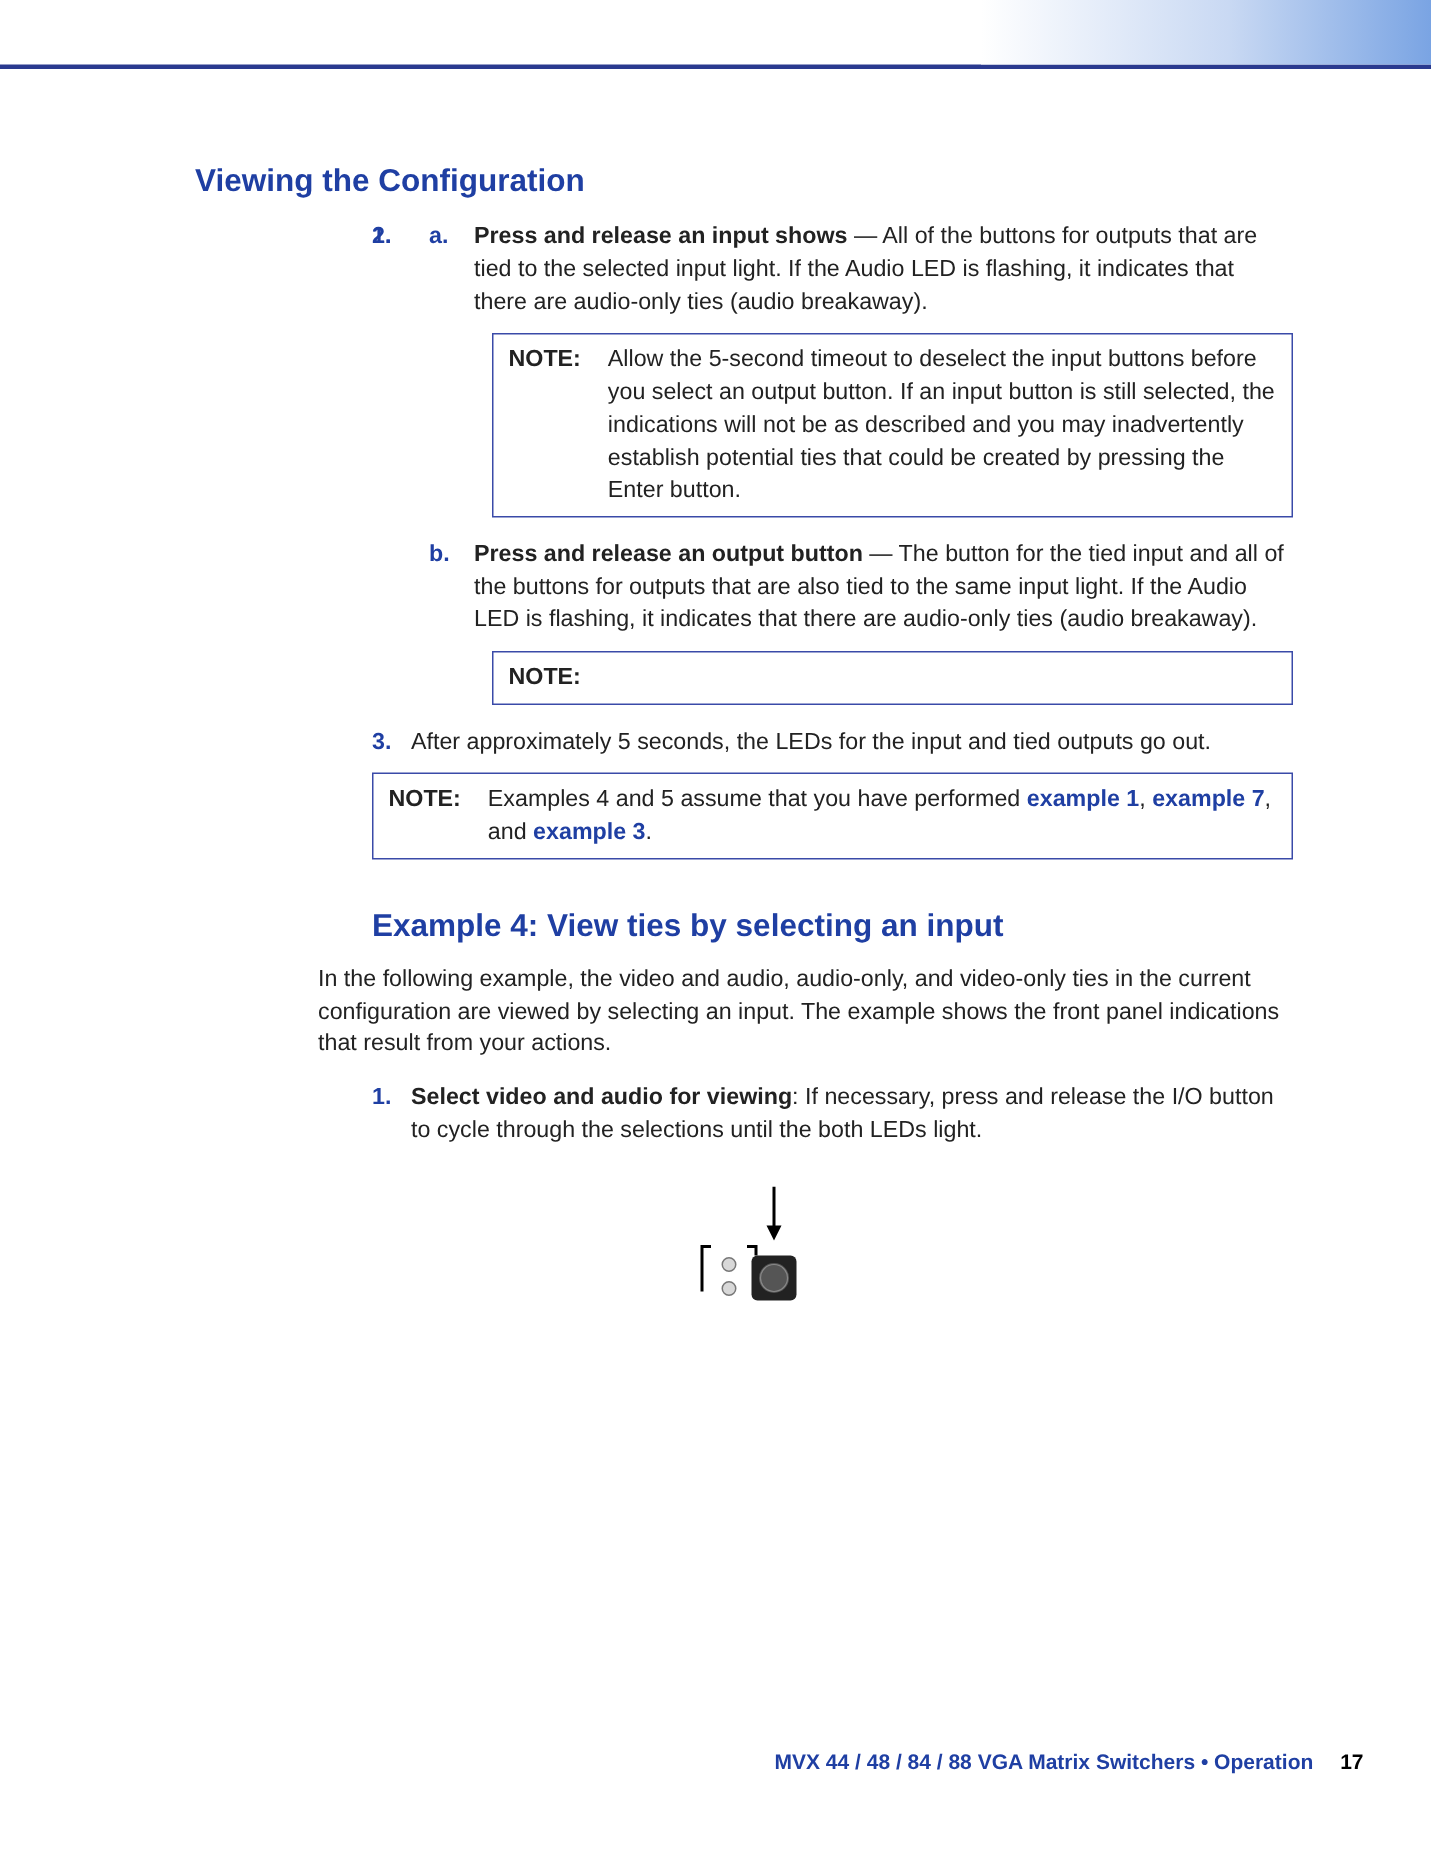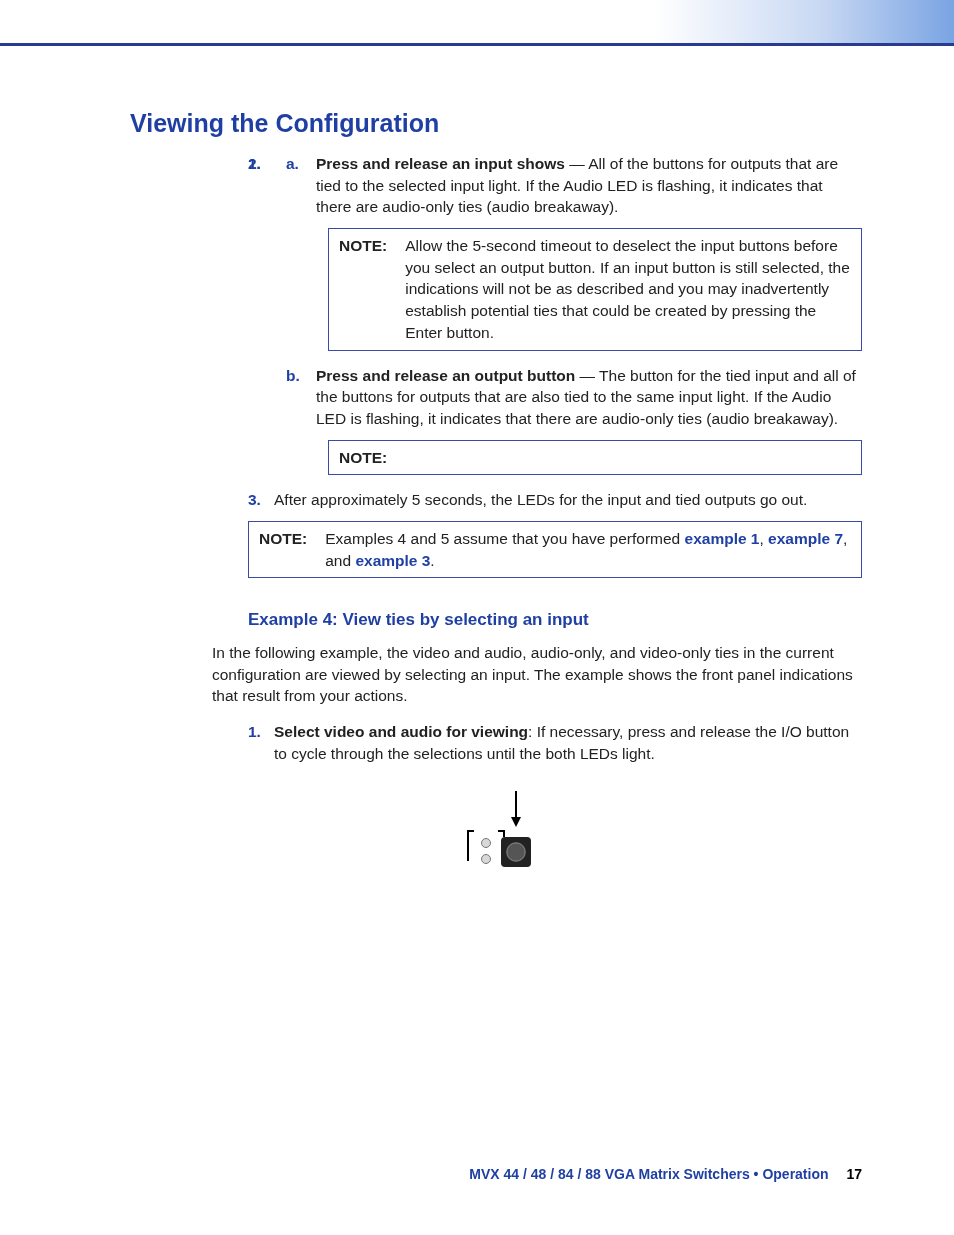--- a/index.html
+++ b/index.html
@@ -22,21 +22,21 @@
     .topbar .fade {
       position: absolute;
       right: 0; top: 0;
       width: 300px; height: 43px;
       background: linear-gradient(90deg, #fff 0%, #c9d9f3 55%, #7aa4e3 100%);
     }
     .page {
       padding: 60px 92px 40px 130px;
     }
     h1 {
-      font-size: 25px;
+      font-size: 21px;
       font-weight: 700;
       color: #1f3fa3;
       margin-bottom: 12px;
       font-family: "Segoe UI Semibold", Arial, sans-serif;
     }
     .intro {
       margin-left: 118px;
       margin-bottom: 14px;
     }
     ol.steps {
@@ -76,21 +76,21 @@
       padding: 6px 10px;
       margin-top: 10px;
       display: flex;
       gap: 18px;
     }
     .note-label { font-weight: 700; flex: 0 0 auto; }
     .note-body { flex: 1; }
     .note.indented { margin-left: 12px; }
     .note.top { margin-left: 118px; }
     h2 {
-      font-size: 17px;
+      font-size: 21px;
       font-weight: 700;
       color: #1f3fa3;
       margin: 30px 0 10px 118px;
       font-family: "Segoe UI Semibold", Arial, sans-serif;
     }
     .ex-intro {
       margin-left: 82px;
       margin-bottom: 14px;
     }
     a.xref {
@@ -101,21 +101,21 @@
     .diagram {
       text-align: center;
       margin-top: 26px;
     }
     .diagram svg { display: inline-block; }
     .footer {
       position: absolute;
       bottom: 50px;
       left: 0; right: 0;
       text-align: right;
-      padding-right: 92px;
+      padding-right: 45px;
       font-size: 14px;
     }
     .footer .title { color: #1f3fa3; font-weight: 700; }
     .footer .pg { color: #000; font-weight: 700; margin-left: 14px; }
   </style>
 </head>
 <body>
 
 <div class="topbar">
     <div class="fade"></div>

